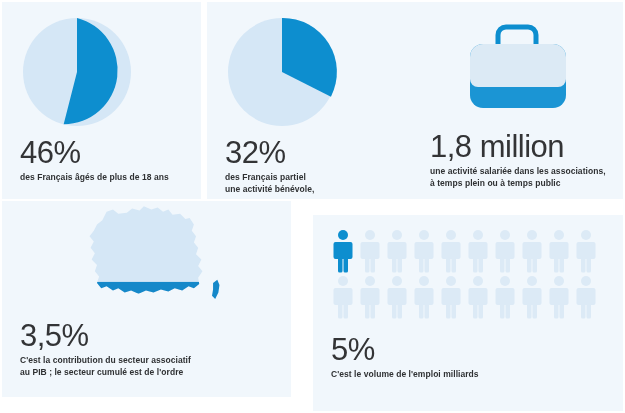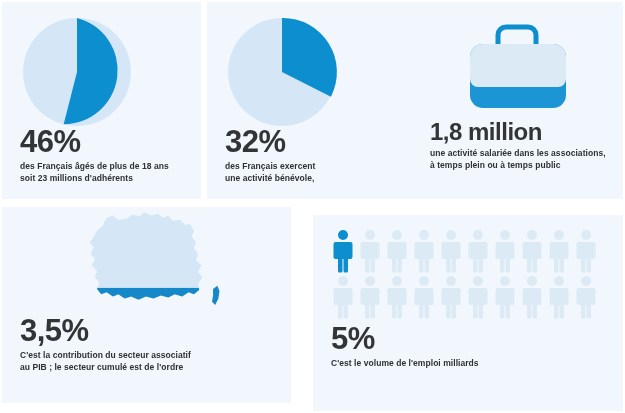--- a/index.html
+++ b/index.html
@@ -24,41 +24,41 @@
     position: absolute;
     background: #f1f7fc;
     box-sizing: border-box;
     overflow: hidden;
   }
   
   .card-a { left: 2px;   top: 2px;   width: 199px; height: 197px; }
   .card-b { left: 207px; top: 2px;   width: 233px; height: 197px; }
   .card-c { left: 412px; top: 2px;   width: 211px; height: 197px; }
   
-  .card-d { left: 2px;   top: 207px; width: 289px; height: 196px; }
+  .card-d { left: 2px;   top: 201px; width: 289px; height: 196px; }
   .card-e { left: 313px; top: 215px; width: 310px; height: 196px; }
 
   .visual {
     position: absolute;
   }
   .text-block {
     position: absolute;
     left: 18px;
     right: 10px;
   }
   .bignum {
     color: #333436;
     font-size: 31px;
-    font-weight: bold;
+    font-weight: normal;
     letter-spacing: -0.5px;
     line-height: 1.0;
-    margin: 4px 0 3px 0;
+    margin: 15px 0 3px 0;
     white-space: nowrap;
   }
-  .bignum.wide { font-size: 24px; }
+  .bignum.wide { font-size: 31px; }
   .desc {
     color: #2f3133;
     font-size: 8.5px;
     line-height: 1.45;
     font-weight: bold;
     margin: 0;
     letter-spacing: 0.05px;
   }
   .desc span { display: block; }
 
@@ -86,36 +86,35 @@
     <div class="visual pie-wrap">
       <svg width="199" height="125" viewBox="0 0 199 125" aria-hidden="true">
         <circle cx="75" cy="70" r="54" fill="#d5e7f6"></circle>
         <path d="M 75 70 L 75 16 A 54 54 0 0 1 61.67 122.32 Z" fill="#0d8ecf"></path>
       </svg>
     </div>
     <div class="text-block" style="top:120px;">
       <div class="bignum">46%</div>
       <div class="desc">
         <span>des Français âgés de plus de 18 ans</span>
-        <span>soit 23 millions d'adhérents</span>
       </div>
     </div>
   </div>
 
   <div class="card card-b">
     <div class="visual pie-wrap">
       <svg width="199" height="125" viewBox="0 0 199 125" aria-hidden="true">
         <circle cx="75" cy="70" r="54" fill="#d5e7f6"></circle>
         <path d="M 75 70 L 75 16 A 54 54 0 0 1 123.94 94.63 Z" fill="#0d8ecf"></path>
       </svg>
     </div>
     <div class="text-block" style="top:120px;">
       <div class="bignum">32%</div>
       <div class="desc">
-        <span>des Français exercent</span>
+        <span>des Français partiel</span>
         <span>une activité bénévole,</span>
       </div>
     </div>
   </div>
 
   <div class="card card-c">
     <div class="visual" style="left:0;top:0;">
       <svg width="211" height="120" viewBox="0 0 211 120" aria-hidden="true">
 
         <path d="M 86 44 L 86 33 a 8 8 0 0 1 8 -8 l 22 0 a 8 8 0 0 1 8 8 l 0 11" fill="none" stroke="#0d8ecf" stroke-width="5" stroke-linecap="round"></path>

